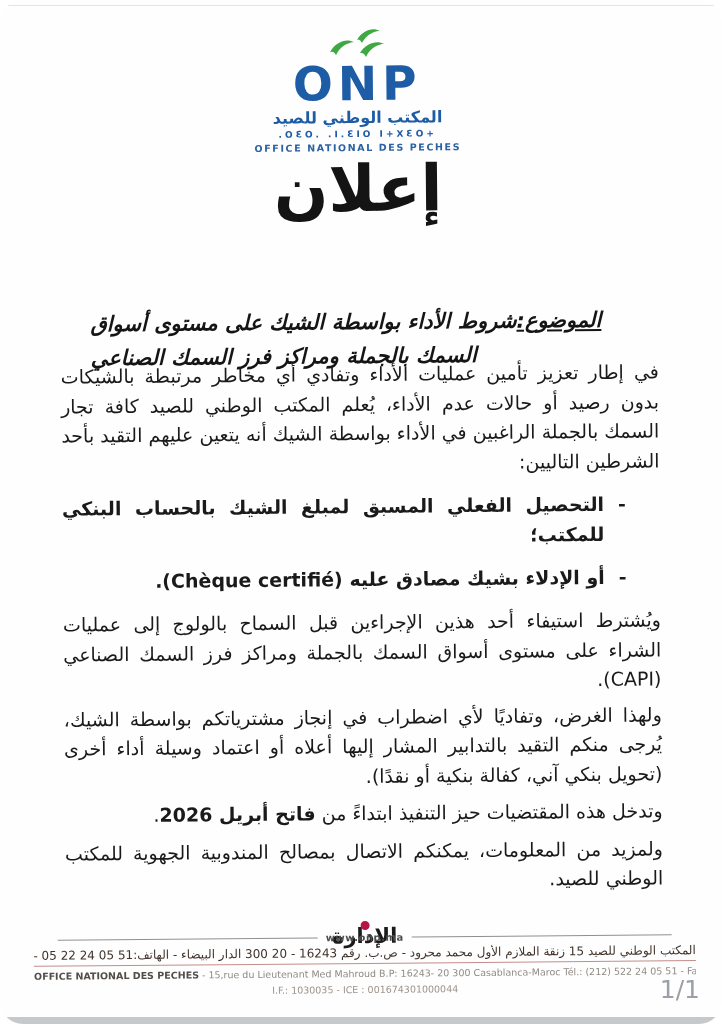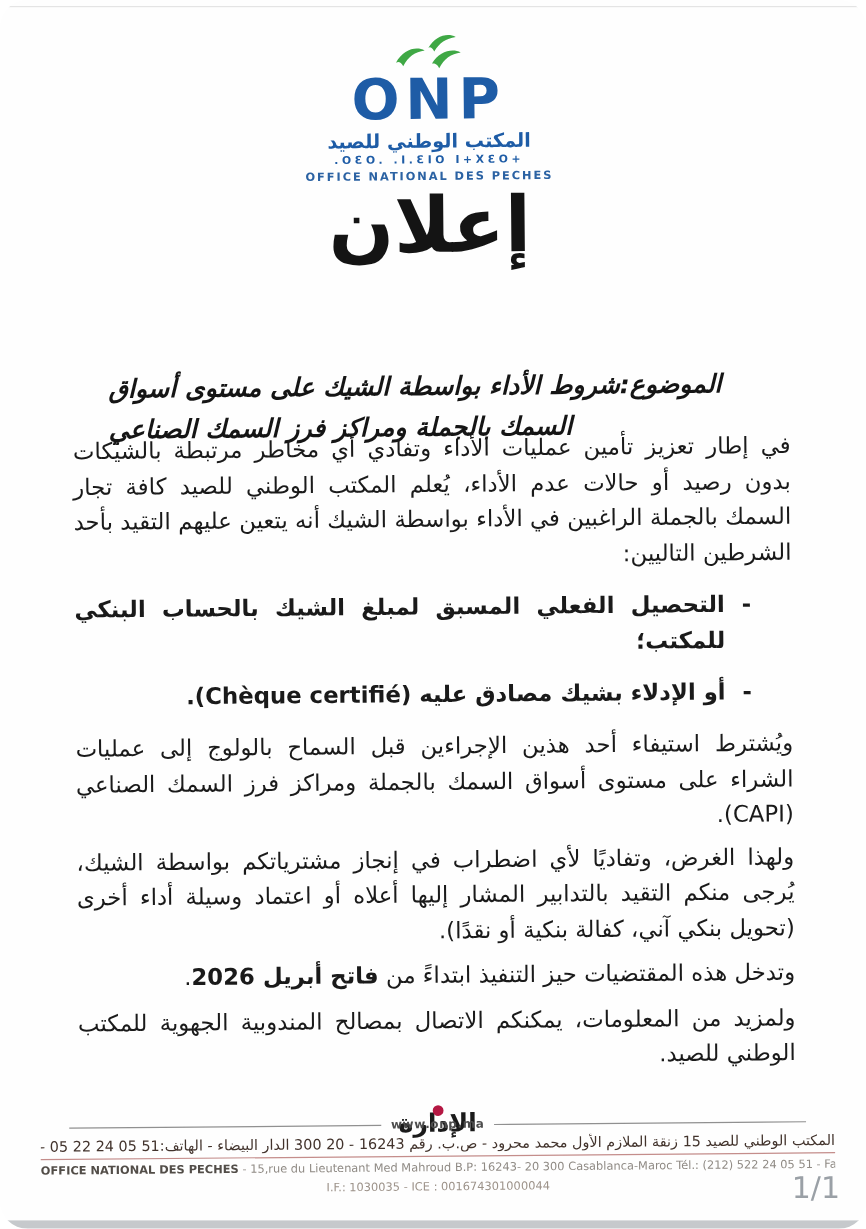--- a/index.html
+++ b/index.html
@@ -31,21 +31,21 @@
     font-size:64px;font-weight:bold;color:#141414;
   }
 
   
   .subject{
     position:absolute;top:284px;left:92px;width:550px;
     direction:rtl;text-align:left;
     font-size:21px;font-weight:bold;font-style:italic;
     line-height:34px;color:#151515;
   }
-  .subject .subject-label{}
+  .subject .subject-label{text-decoration:underline;}
 
   
   .doc-body{
     position:absolute;top:360px;left:62px;width:598px;
     direction:rtl;text-align:justify;
     font-size:19px;line-height:29.5px;color:#1a1a1a;
   }
   .doc-body p{margin:0;}
   .p-condition{margin-top:14px !important;}
   .p-purpose{margin-top:6px !important;}

